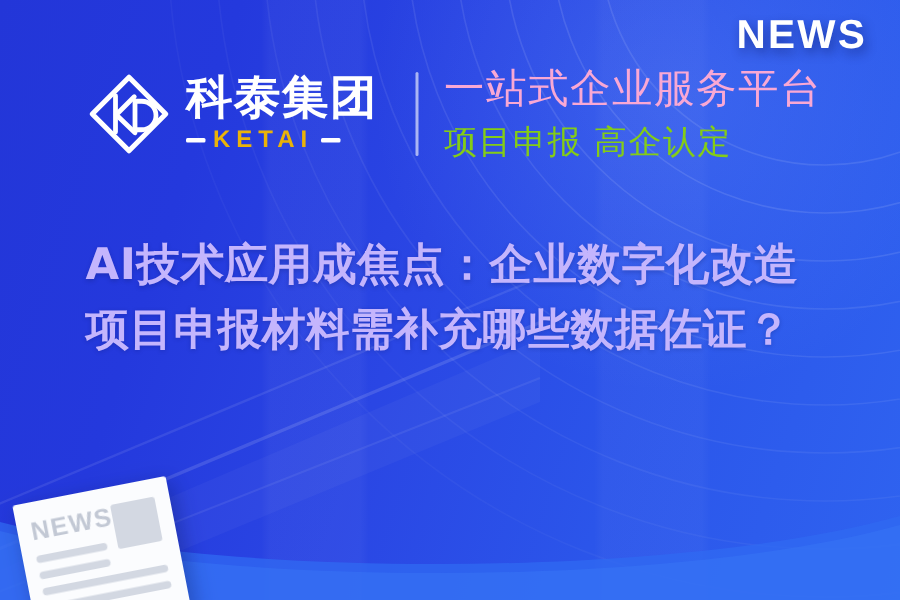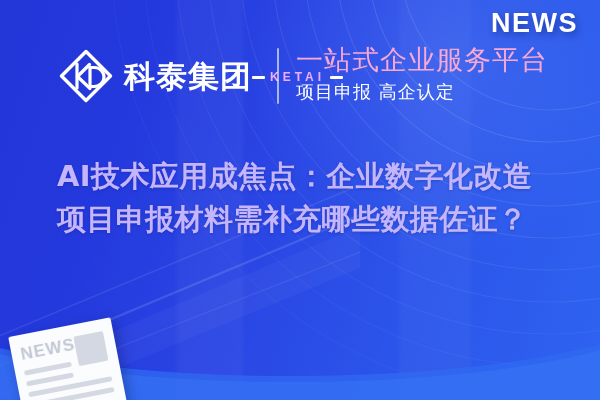--- a/index.html
+++ b/index.html
@@ -109,21 +109,21 @@
   .logo-mark {
     width: 58px;
     height: 58px;
     flex: 0 0 auto;
   }
   .logo-mark svg { display: block; width: 100%; height: 100%; }
 
   .logo-word {
     margin-left: 9px;
     display: flex;
-    flex-direction: row;
+    flex-direction: column;
     justify-content: center;
   }
   .logo-cn {
     font-size: 31px;
     font-weight: bold;
     color: #ffffff;
     letter-spacing: 1px;
     line-height: 1.06;
     font-family: "DejaVu Sans", "Liberation Sans", sans-serif;
   }
@@ -133,24 +133,24 @@
     margin-top: 3px;
     gap: 5px;
   }
   .logo-dash {
     height: 3px;
     width: 13px;
     background: #ffffff;
     border-radius: 1px;
   }
   .logo-en {
-    font-size: 12px;
+    font-size: 16px;
     font-weight: bold;
     letter-spacing: 4px;
-    color: #f0abfc;
+    color: #eab308;
     font-family: "Liberation Sans", sans-serif;
   }
 
   .logo-divider {
     position: absolute;
     left: 277px;
     top: 48px;
     width: 2px;
     height: 56px;
     background: rgba(255,255,255,0.60);
@@ -164,22 +164,22 @@
   }
   .tagline-main {
     font-size: 27px;
     color: #f9a8d4;
     letter-spacing: 1px;
     line-height: 1.18;
     font-family: "DejaVu Sans", "Liberation Sans", sans-serif;
   }
   .tagline-sub {
     margin-top: 4px;
-    font-size: 18px;
-    color: #ffffff;
+    font-size: 22px;
+    color: #84cc16;
     letter-spacing: 1px;
     font-family: "DejaVu Serif", "Liberation Serif", serif;
   }
 
   
   .headline {
     position: absolute;
     left: 57px;
     top: 155px;
     width: 500px;

